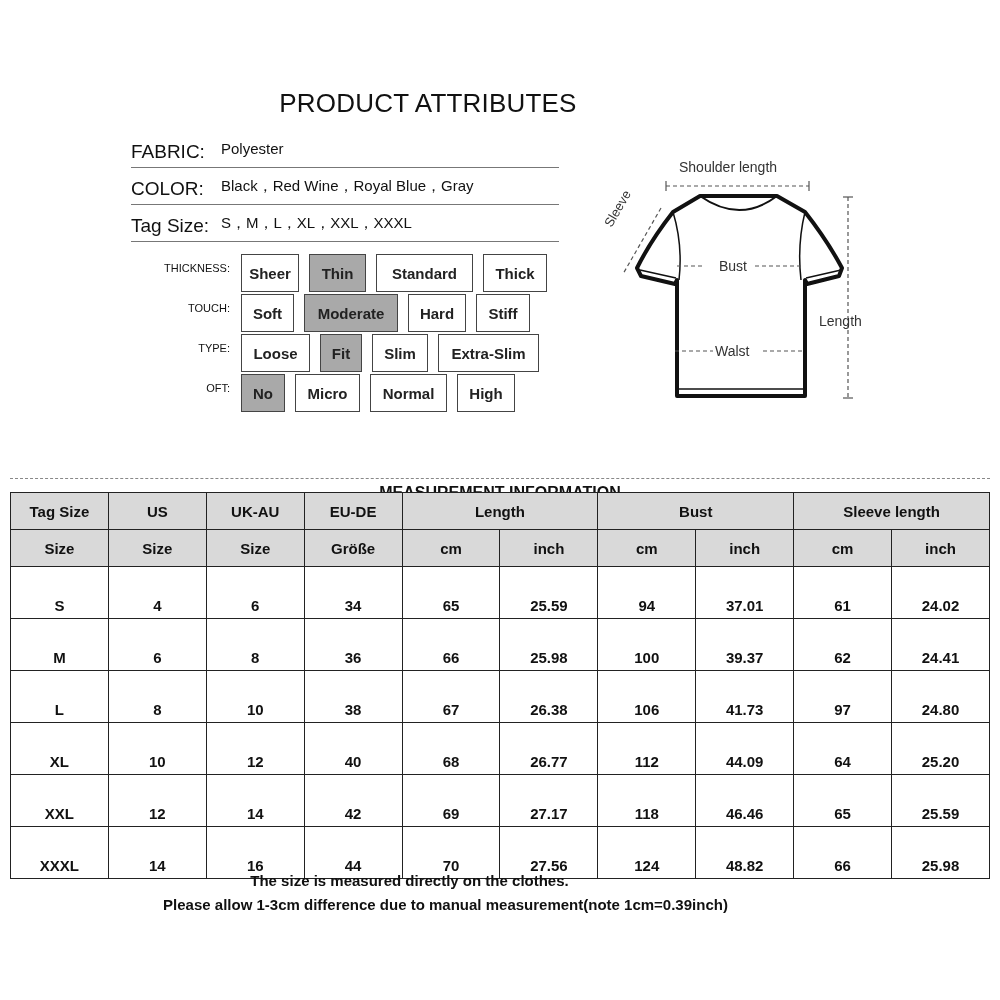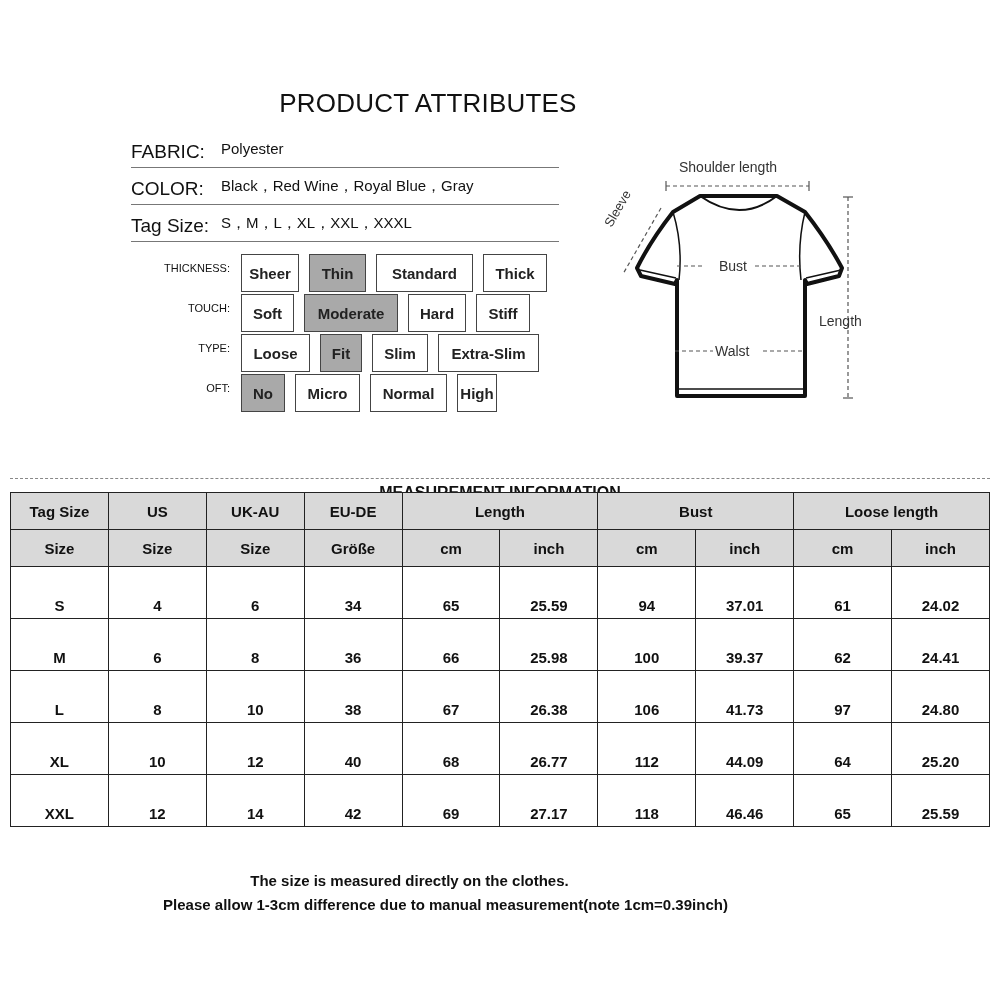--- a/index.html
+++ b/index.html
@@ -89,21 +89,21 @@
   </div>
 </div>
 <div class="abs opt-row" style="top:374px;">
   <div class="opt-lbl-wrap">
       <span class="opt-label">OFT:</span>
     </div>
   <div class="chips">
     <div class="chip sel" style="width:44px">No</div>
     <div class="chip" style="width:65px">Micro</div>
     <div class="chip" style="width:77px">Normal</div>
-    <div class="chip" style="width:40px">High</div>
+    <div class="chip" style="width:58px">High</div>
   </div>
 </div>
 
 <div class="abs tshirt">
   <svg width="290" height="260" viewBox="0 0 290 260" xmlns="http://www.w3.org/2000/svg">
 
     <line x1="71" y1="36" x2="214" y2="36" stroke="#555" stroke-width="1.2" stroke-dasharray="4,3"></line>
     <line x1="71" y1="31" x2="71" y2="41" stroke="#555" stroke-width="1.2"></line>
     <line x1="214" y1="31" x2="214" y2="41" stroke="#555" stroke-width="1.2"></line>
 
@@ -143,21 +143,21 @@
 
 <table class="size">
   <thead>
     <tr>
       <th>Tag Size</th>
       <th>US</th>
       <th>UK-AU</th>
       <th>EU-DE</th>
       <th colspan="2">Length</th>
       <th colspan="2">Bust</th>
-      <th colspan="2">Loose length</th>
+      <th colspan="2">Sleeve length</th>
     </tr>
     <tr>
       <th>Size</th>
       <th>Size</th>
       <th>Size</th>
       <th>Größe</th>
       <th>cm</th>
       <th>inch</th>
       <th>cm</th>
       <th>inch</th>
@@ -219,17 +219,29 @@
       <td>12</td>
       <td>14</td>
       <td>42</td>
       <td>69</td>
       <td>27.17</td>
       <td>118</td>
       <td>46.46</td>
       <td>65</td>
       <td>25.59</td>
     </tr>
+    <tr>
+      <td>XXXL</td>
+      <td>14</td>
+      <td>16</td>
+      <td>44</td>
+      <td>70</td>
+      <td>27.56</td>
+      <td>124</td>
+      <td>48.82</td>
+      <td>66</td>
+      <td>25.98</td>
+    </tr>
   </tbody>
 </table>
 
 <div class="abs note n1">The size is measured directly on the clothes.</div>
 <div class="abs note n2">Please allow 1-3cm difference due to manual measurement(note 1cm=0.39inch)</div>
 
 </body></html>

